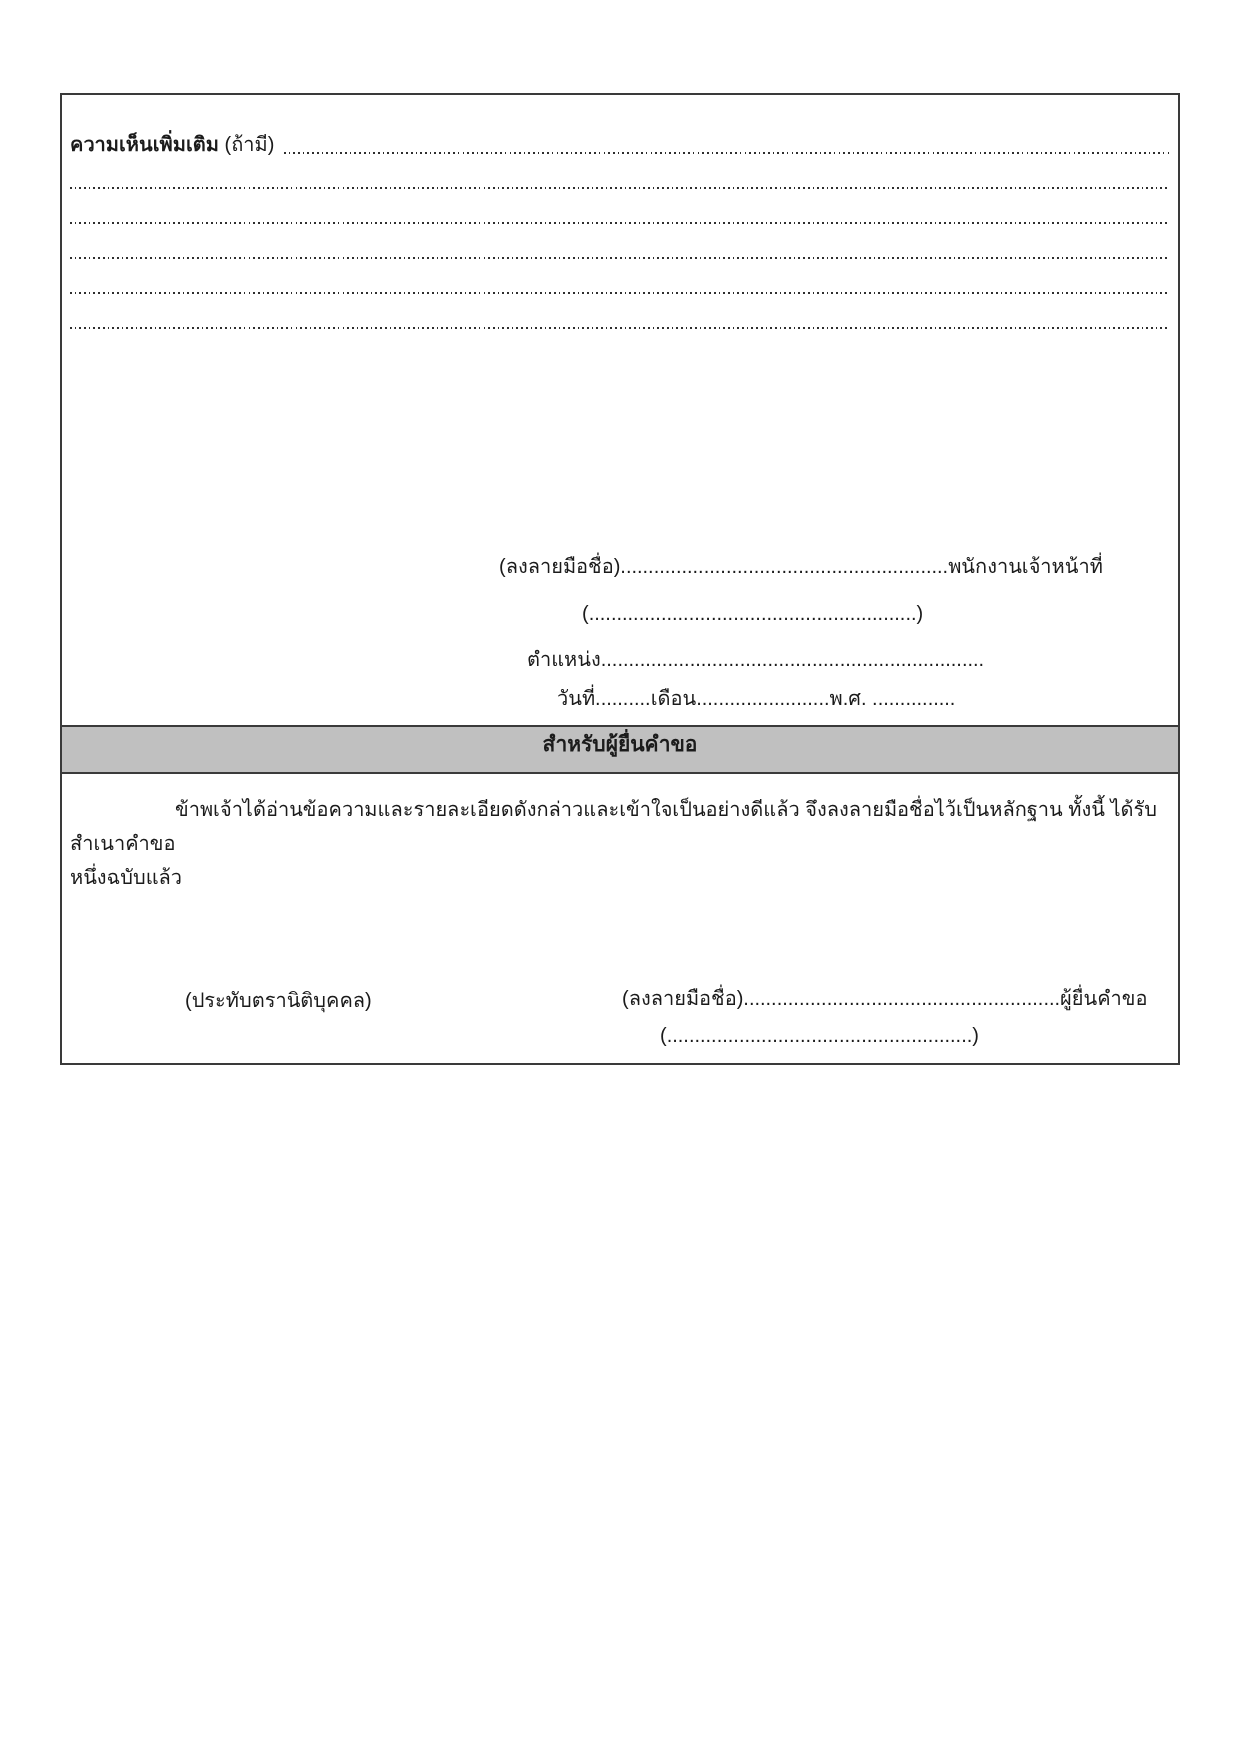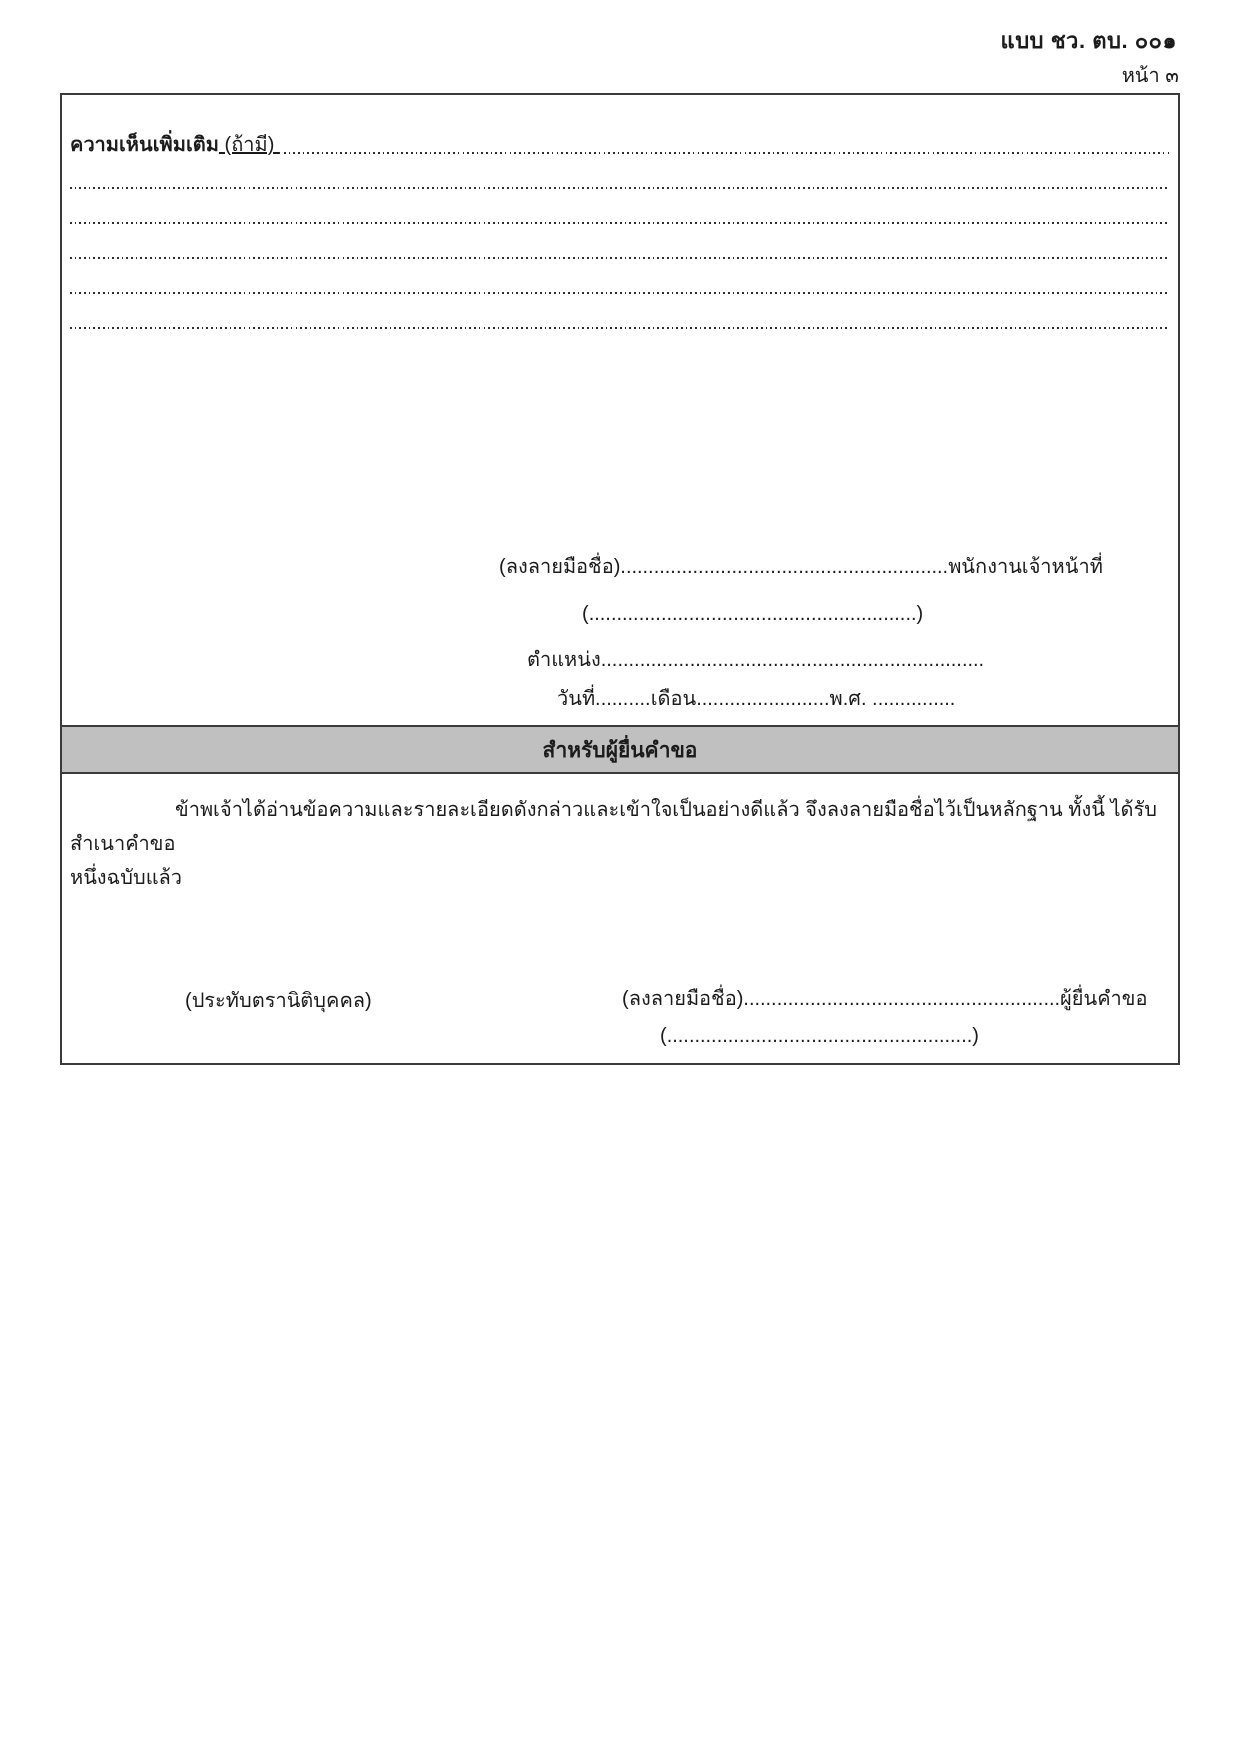--- a/index.html
+++ b/index.html
@@ -47,21 +47,21 @@
 
   
   .comment-line {
     display: flex;
     align-items: flex-end;
     margin-top: 30px;
     height: 34px;
     line-height: 30px;
   }
   .comment-label { font-weight: bold; white-space: pre; }
-  .comment-suffix { white-space: pre; text-decoration: underline; }
+  .comment-suffix { white-space: pre; }
 
   .dotfill {
     flex: 1;
     align-self: stretch;
     background-image: repeating-linear-gradient(to right, #2e2e2e 0 1.6px, transparent 1.6px 4.7px);
     background-size: 100% 2px;
     background-repeat: no-repeat;
     background-position: 0 calc(100% - 5px);
     margin-left: 4px;
   }
@@ -87,21 +87,20 @@
   .off-pos  { left: 465px; top: 518px; }
   .off-date { left: 495px; top: 557px; }
 
   
   .band {
     height: 49px;
     border-top: 2px solid #3a3a3a;
     border-bottom: 2px solid #3a3a3a;
     background: #c0c0c0;
     display: flex;
-    align-items: center;
     justify-content: center;
   }
   .band-title { font-weight: bold; font-size: 21px; }
 
   .sec2 {
     position: relative;
     height: 317px;
     padding: 0 8px;
     font-size: 20px;
     margin-top: 16px;
@@ -114,24 +113,20 @@
   .app-seal { left: 123px; top: 192px; }
   .app-sign { left: 560px; top: 190px; }
   .app-name { left: 598px; top: 232px; }
   .app-date { left: 565px; top: 270px; }
 </style>
 </head>
 <body>
 
 <div class="page">
 
-  <div class="page-header">
-    <div class="form-code">แบบ ชว. ตบ. ๐๐๑</div>
-    <div class="page-num">หน้า ๓</div>
-  </div>
 
   <div class="form-box">
 
     <div class="sec1">
 
       <div class="comment-line">
         <span class="comment-label">ความเห็นเพิ่มเติม</span>
           <span class="comment-suffix"> (ถ้ามี) </span>
         <span class="dotfill"></span>
       </div>

